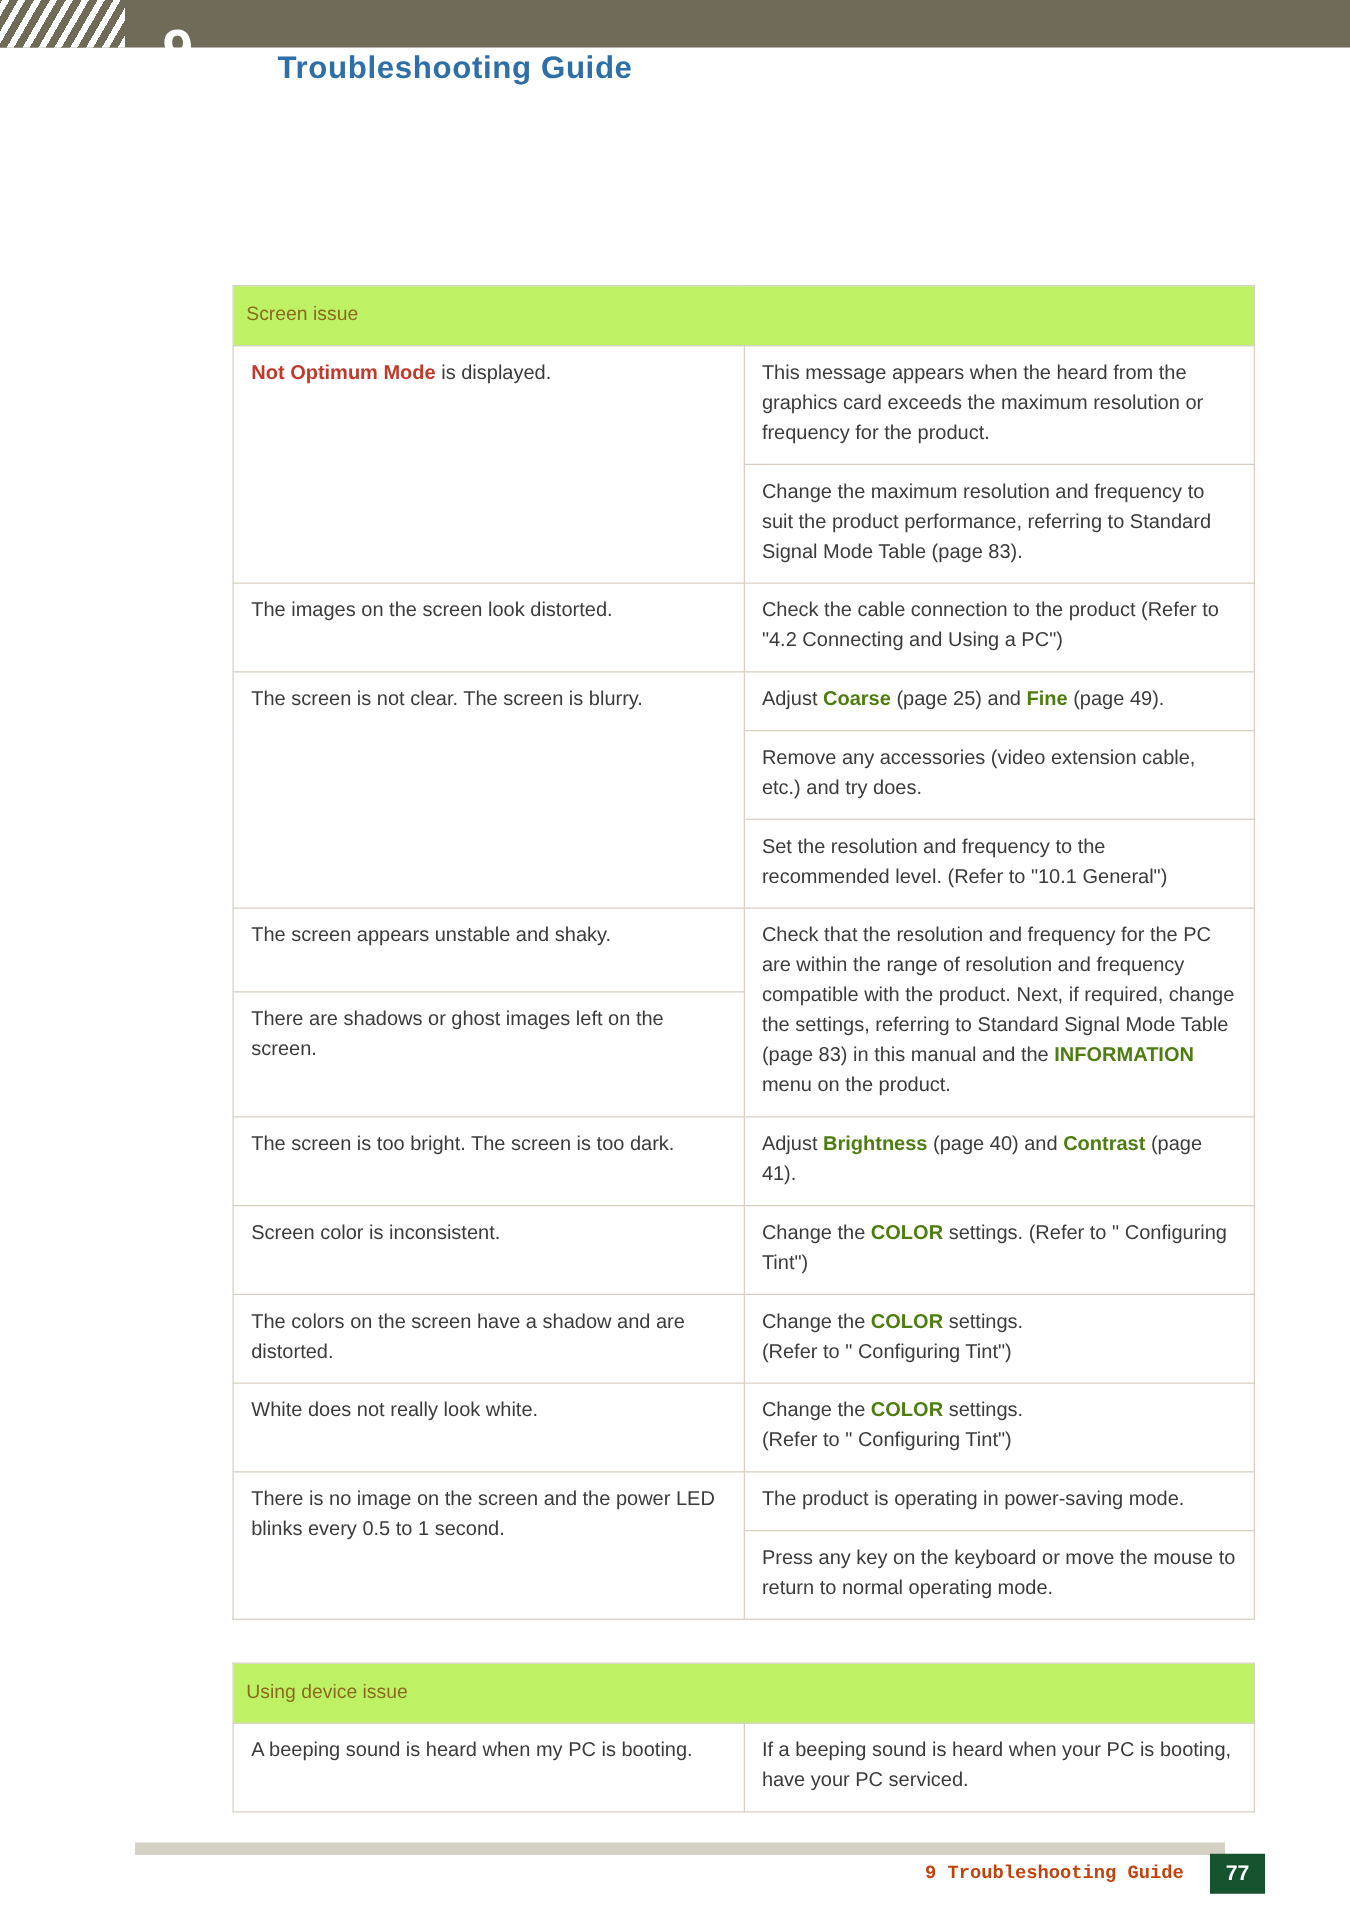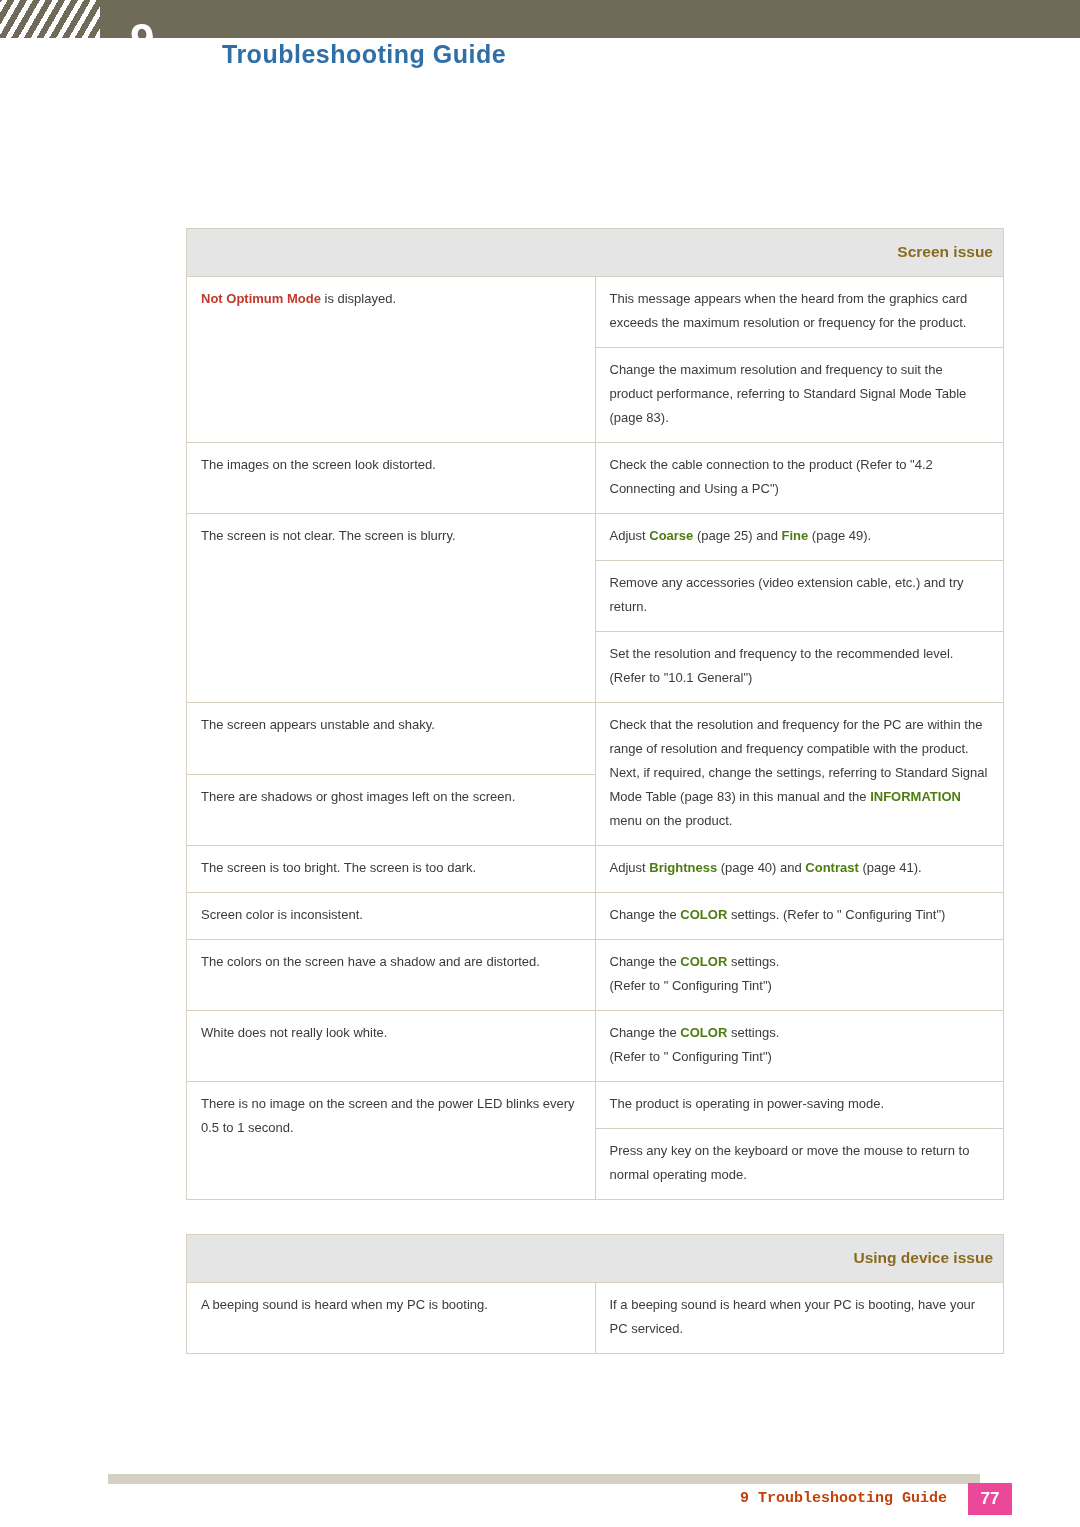--- a/index.html
+++ b/index.html
@@ -63,31 +63,31 @@
   }
   table.tg {
     border-collapse: collapse;
     width: 818px;
     table-layout: fixed;
   }
   table.tg td {
     border: 1px solid #d8cfc2;
     vertical-align: top;
     padding: 10px 14px 12px 14px;
-    font-size: 13px;
+    font-size: 16px;
     line-height: 24px;
     color: #3b3b3b;
   }
   td.col-left { width: 413px; }
   td.col-right { width: 405px; }
 
   tr.section td {
-    background: #e5e5e5;
-    text-align: right;
-    font-weight: bold;
+    background: #bef264;
+    text-align: left;
+    font-weight: normal;
     color: #8a6a1e;
     font-size: 15.5px;
     padding: 11px 10px 12px 10px;
   }
 
   .hl-red { color: #c0392b; font-weight: bold; }
   .hl-orange { color: #4d7c0f; font-weight: bold; }
 
   .spacer-block { height: 34px; }
 
@@ -108,21 +108,21 @@
     font-weight: bold;
     color: #c2410c;
     font-family: Liberation Mono, monospace;
   }
   .footer-pagebox {
     position: absolute;
     top: 1483px;
     left: 968px;
     width: 44px;
     height: 32px;
-    background: #ec4899;
+    background: #14532d;
     color: #ffffff;
     font-size: 17px;
     font-weight: bold;
     display: flex;
     align-items: center;
     justify-content: center;
   }
 </style>
 </head>
 <body>
@@ -156,21 +156,21 @@
       <td class="col-right">Check the cable connection to the product (Refer to "4.2 Connecting and Using a PC")</td>
     </tr>
 
     <tr>
       <td class="col-left" rowspan="3">The screen is not clear. The screen is blurry.</td>
       <td class="col-right">
         <span>Adjust </span><span class="hl-orange">Coarse</span><span> (page 25) and </span><span class="hl-orange">Fine</span><span> (page 49).</span>
       </td>
     </tr>
     <tr>
-      <td class="col-right">Remove any accessories (video extension cable, etc.) and try return.</td>
+      <td class="col-right">Remove any accessories (video extension cable, etc.) and try does.</td>
     </tr>
     <tr>
       <td class="col-right">Set the resolution and frequency to the recommended level. (Refer to "10.1 General")</td>
     </tr>
 
     <tr>
       <td class="col-left">The screen appears unstable and shaky.</td>
       <td class="col-right" rowspan="2">
         <span>Check that the resolution and frequency for the PC are within the range of resolution and frequency compatible with the product. Next, if required, change the settings, referring to Standard Signal Mode Table (page 83) in this manual and the </span><span class="hl-orange">INFORMATION</span><span> menu on the product.</span>
       </td>

